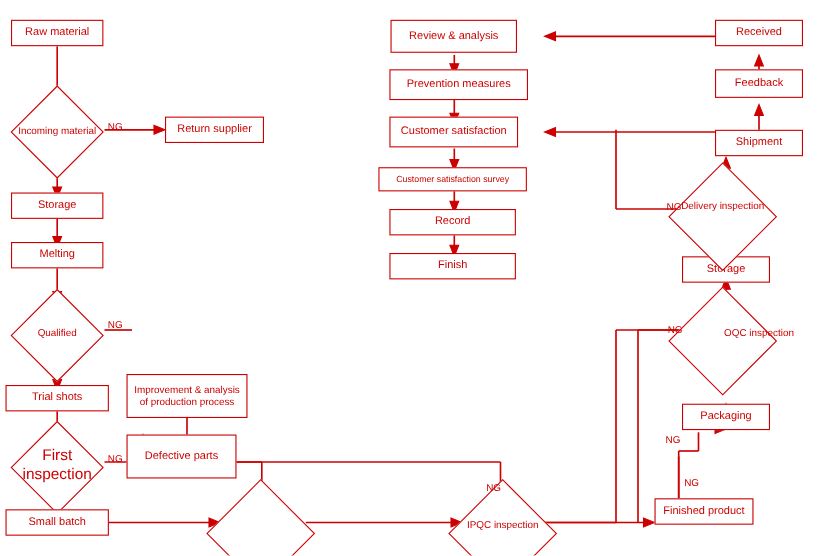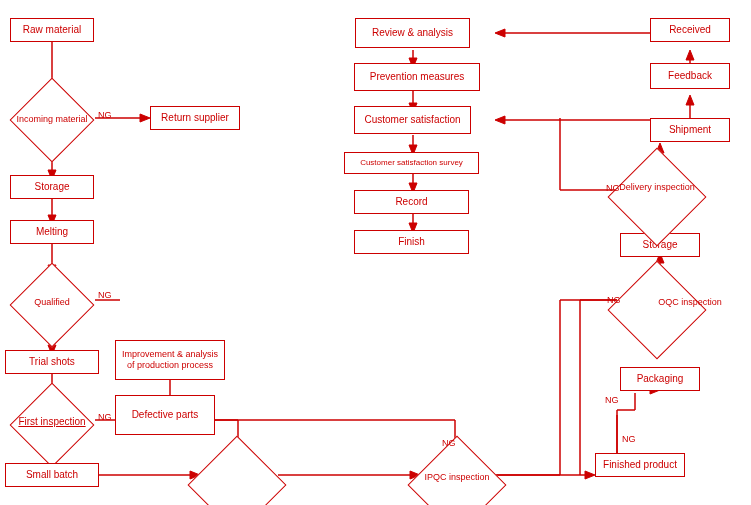--- a/index.html
+++ b/index.html
@@ -194,21 +194,21 @@
   <div class="diamond-inner" style="position:absolute; left:22px; top:275px; width:60px; height:60px; transform:rotate(45deg); border:1.5px solid #cc0000; background:#fff;"></div>
   <div class="diamond-label" style="left:10px; top:278px; width:84px; height:48px; font-size:9px;">Qualified</div>
 
   <div class="label-small" style="left:98px; top:290px;">NG</div>
 
   <div class="label-small" style="left:55px; top:328px;"></div>
 
   <div class="box" style="left:5px; top:350px; width:94px; height:24px;">Trial shots</div>
 
   <div class="diamond-inner" style="position:absolute; left:22px; top:395px; width:60px; height:60px; transform:rotate(45deg); border:1.5px solid #cc0000; background:#fff;"></div>
-  <div class="diamond-label" style="left:10px; top:398px; width:84px; height:48px; font-size:10px;text-decoration:underline;">First inspection</div>
+  <div class="diamond-label" style="left:10px; top:398px; width:84px; height:48px; font-size:14px;">First inspection</div>
 
   <div class="label-small" style="left:98px; top:412px;">NG</div>
 
   <div class="label-small" style="left:55px; top:448px;"></div>
 
   <div class="box" style="left:5px; top:463px; width:94px; height:24px;">Small batch</div>
 
   <div class="box" style="left:115px; top:340px; width:110px; height:40px; font-size:9px; line-height:1.2;">Improvement &amp; analysis of production process</div>
 
   <div class="box" style="left:115px; top:395px; width:100px; height:40px;">Defective parts</div>

